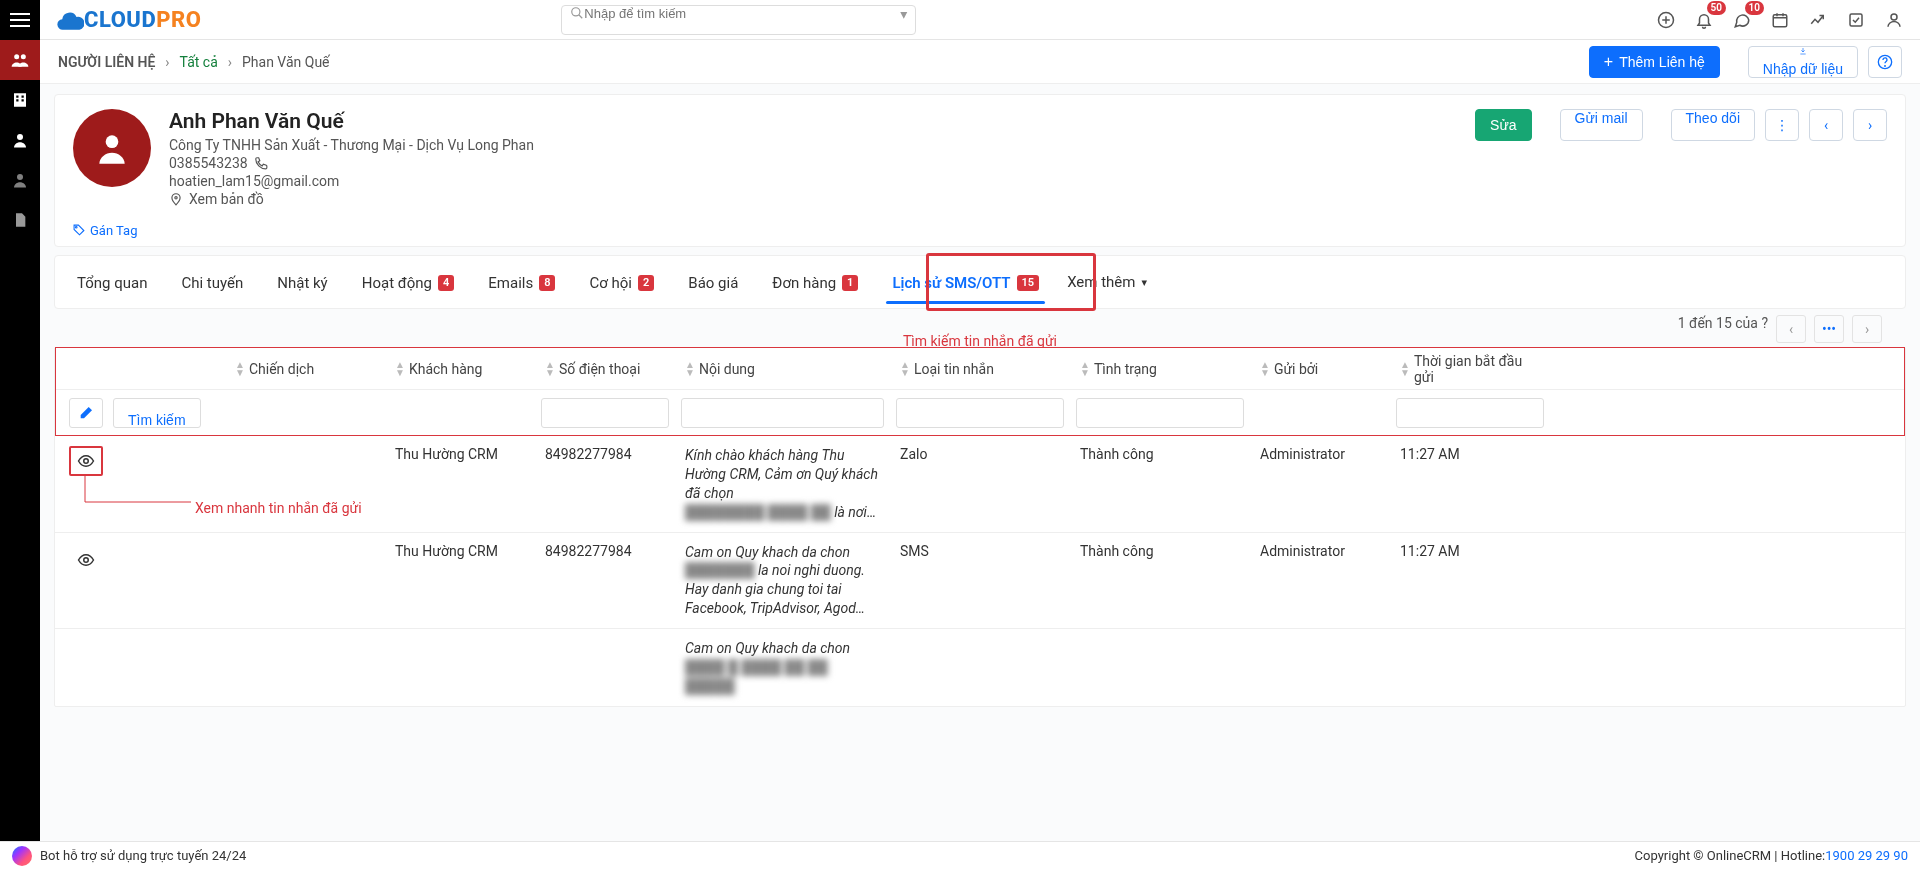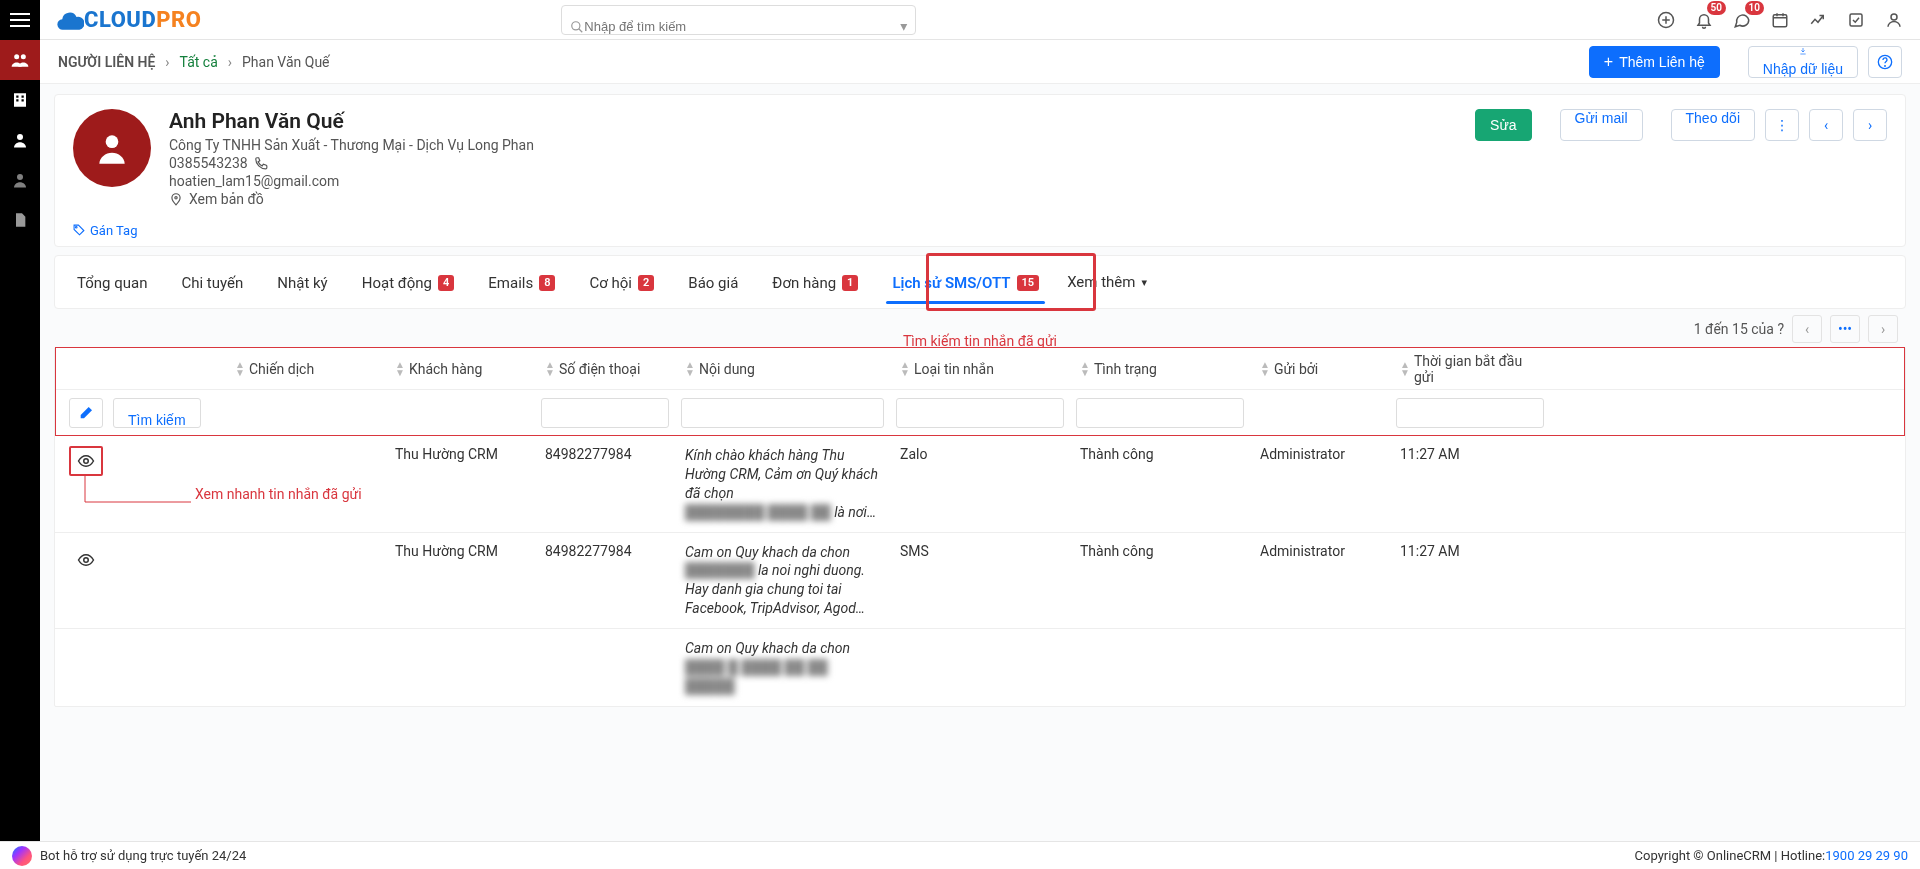--- a/index.html
+++ b/index.html
@@ -23,21 +23,21 @@
 
   .main { flex:1; display:flex; flex-direction:column; min-width:0;}
 
   
   .topbar { display:flex; align-items:center; height:40px; border-bottom:1px solid #e5e5e5; padding:0 8px;}
   .logo { display:flex; align-items:center; height:40px; margin-left:6px; margin-right:20px;}
   .logo .cloud { font-weight:700; font-size:22px; letter-spacing:0.5px;}
   .logo .cloud-c1{ color:#1a75cf; font-weight:800;}
   .logo .cloud-pro{ color:#f58220; font-weight:800;}
   .search-wrap{ flex:0 0 auto; margin-left: 340px;}
-  .search { display:flex; align-items:flex-end; width:355px; height:30px; border:1px solid #ddd; border-radius:4px; padding:0 8px; color:#888; background:#fff;}
+  .search { display:flex; align-items:flex-start; width:355px; height:30px; border:1px solid #ddd; border-radius:4px; padding:0 8px; color:#888; background:#fff;}
   .search input { border:none; outline:none; flex:1; font-size:13px; color:#333; background:transparent;}
   .search .chev { color:#999;}
   .topbar .spacer { flex:1;}
   .top-icons { display:flex; align-items:center; gap:18px; padding-right:8px;}
   .top-icons .ico { position:relative; width:20px;height:20px; display:flex;align-items:center;justify-content:center; cursor:pointer; color:#555;}
   .top-icons .badge { position:absolute; top:-9px; right:-12px; background:#d9363e; color:#fff; font-size:10px; line-height:14px; padding:0 4px; border-radius:7px; font-weight:600;}
   .top-icons svg{stroke:#555;}
 
   
   .subbar { display:flex; align-items:center; height:44px; padding:0 18px; border-bottom:1px solid #eee;}
@@ -70,21 +70,21 @@
   .tab { padding:14px 16px 12px; color:#333; font-size:15px; cursor:pointer; display:flex; align-items:center; gap:6px; position:relative;}
   .tab.active{ color:#0d6efd; font-weight:600;}
   .tab.active::after{ content:""; position:absolute; left:10px; right:10px; bottom:0; height:3px; background:#0d6efd; border-radius:2px;}
   .tab .tbadge{ background:#d9363e; color:#fff; font-size:11px; line-height:16px; padding:0 5px; border-radius:3px; font-weight:600;}
   .hl-box{ position:absolute; border:3px solid #d9363e; border-radius:3px; left:871px; top:-3px; width:170px; height:58px; pointer-events:none;}
   .more-tab{ padding:14px 10px; color:#333; font-size:15px; cursor:pointer; display:flex; align-items:center; gap:6px;}
 
   
   .annot{ color:#d9363e; font-size:14px; text-align:center; margin-top:6px;}
   .annot-line{ width:1px; height:42px; background:#d9363e; margin:4px auto 0;}
-  .pager{ display:flex; align-items:center; justify-content:flex-end; padding:6px 22px 0; gap:8px; color:#555;}
+  .pager{ display:flex; justify-content:flex-end; padding:6px 38px 0; gap:8px; color:#555;}
   .pager .nav{ width:30px;height:28px; border:1px solid #e3e3e3; border-radius:3px; display:inline-flex; align-items:center;justify-content:center; color:#999; cursor:pointer;}
 
   .table-card{ margin:4px 14px 0; background:#fff; border:1px solid #eee; border-radius:2px; position:relative;}
   .thead, .filter-row, .trow{ display:grid; grid-template-columns: 170px 160px 150px 140px 215px 180px 180px 140px 160px; align-items:center;}
   .thead { height:42px; border-bottom:1px solid #eee; color:#444; font-size:14px;}
   .th{ padding:0 10px; display:flex; align-items:center; gap:4px;}
   .th .sort{ color:#bbb; font-size:10px; line-height:8px; display:flex; flex-direction:column;}
   .filter-row{ height:46px; border-bottom:1px solid #eee; padding:0;}
   .filter-row input{ height:30px; border:1px solid #ddd; border-radius:3px; padding:0 6px; margin:0 6px; width:calc(100% - 12px); font-size:13px;}
   .filter-actions{ display:flex; align-items:center; gap:10px; padding-left:14px;}
@@ -434,21 +434,21 @@
             <span class="blur">████████ ████ ██</span><span> là nơi…</span>
           </div>
           <div class="td">Zalo</div>
           <div class="td">Thành công</div>
           <div class="td">Administrator</div>
           <div class="td">11:27 AM</div>
 
           <svg style="position:absolute; left:16px; top:38px;" width="120" height="40">
               <path d="M14 0 V28 H120" stroke="#d9363e" stroke-width="1" fill="none"></path>
             </svg>
-          <div class="annot-lbl" style="left:140px; top:50px;">Xem nhanh tin nhắn đã gửi</div>
+          <div class="annot-lbl" style="left:140px; top:64px;">Xem nhanh tin nhắn đã gửi</div>
         </div>
 
         <div class="trow">
           <div class="row-actions" style="padding-top:2px;">
             <div style="width:34px;height:30px;display:flex;align-items:center;justify-content:center;">
               <svg width="18" height="18" viewBox="0 0 24 24" fill="none" stroke="#333" stroke-width="2">
                   <path d="M2 12s4-7 10-7 10 7 10 7-4 7-10 7-10-7-10-7z"></path>
                   <circle cx="12" cy="12" r="3"></circle>
                 </svg>
             </div>

